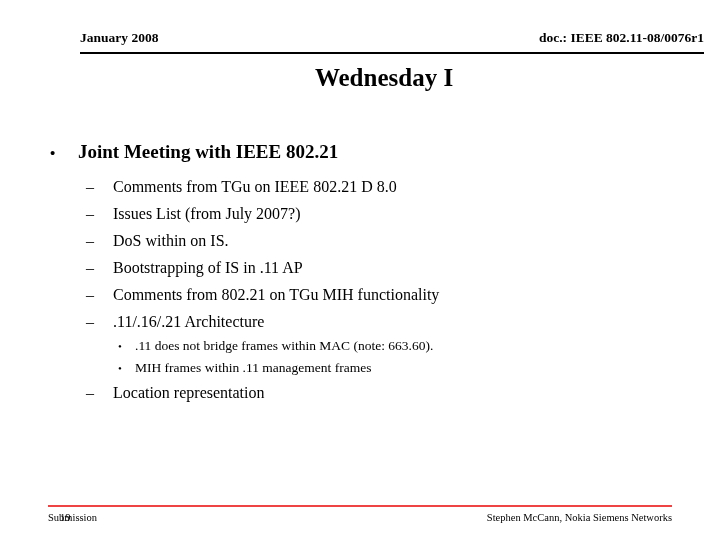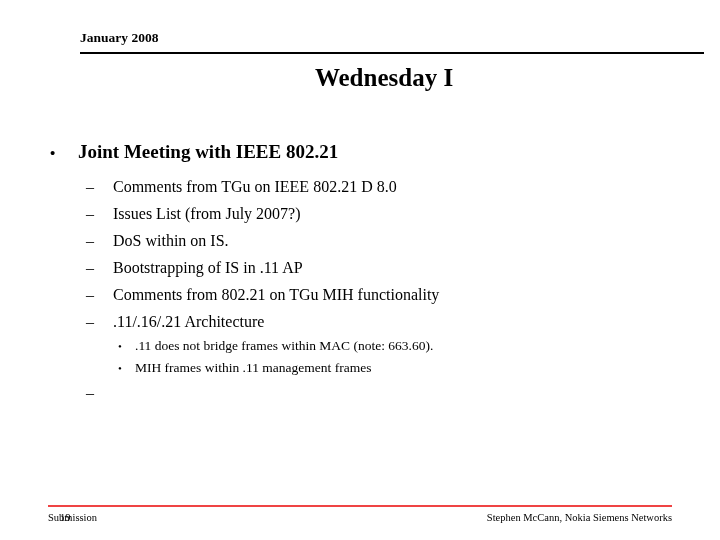--- a/index.html
+++ b/index.html
@@ -150,20 +150,21 @@
   }
   .footer-right { right: 0; }
 </style>
 </head>
 <body>
 
 <div class="slide">
 
   <div class="header">
     <div class="header-left">January 2008</div>
+    <div class="header-right">doc.: IEEE 802.11-08/0076r1</div>
   </div>
 
   <div class="title">Wednesday I</div>
 
 
   <div class="body-outline">
       <div class="bullet-row lvl1">
         <span class="marker">•</span>
         <span class="bullet-text">Joint Meeting with IEEE 802.21</span>
       </div>
@@ -194,20 +195,21 @@
       <div class="bullet-row lvl3">
         <span class="marker">•</span>
         <span class="bullet-text">.11 does not bridge frames within MAC (note: 663.60).</span>
       </div>
       <div class="bullet-row lvl3">
         <span class="marker">•</span>
         <span class="bullet-text">MIH frames within .11 management frames</span>
       </div>
       <div class="bullet-row lvl2">
         <span class="marker">–</span>
+        <span class="bullet-text">Location representation</span>
       </div>
     </div>
 
   <div class="footer">
     <div class="footer-left">Submission</div>
     <div class="footer-center">19</div>
     <div class="footer-right">Stephen McCann, Nokia Siemens Networks</div>
   </div>
 
 </div>

